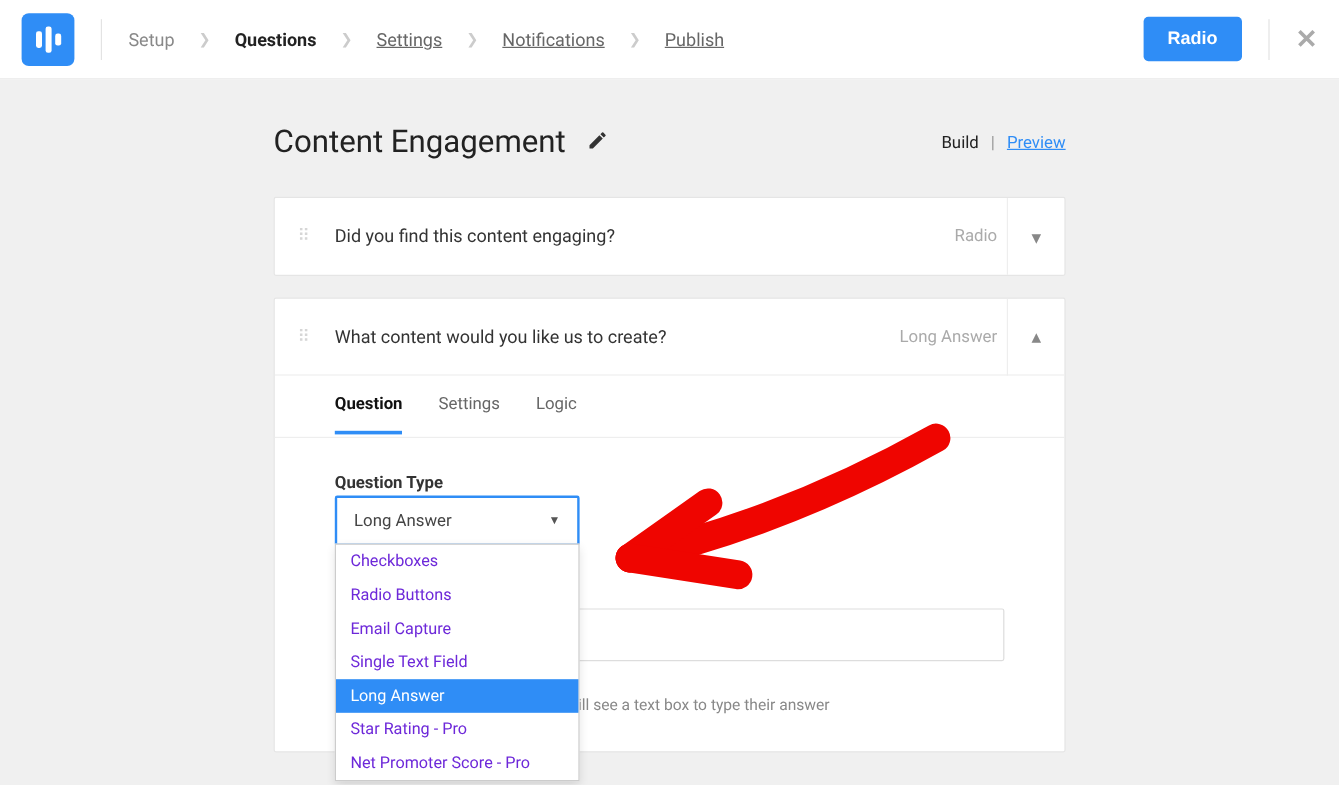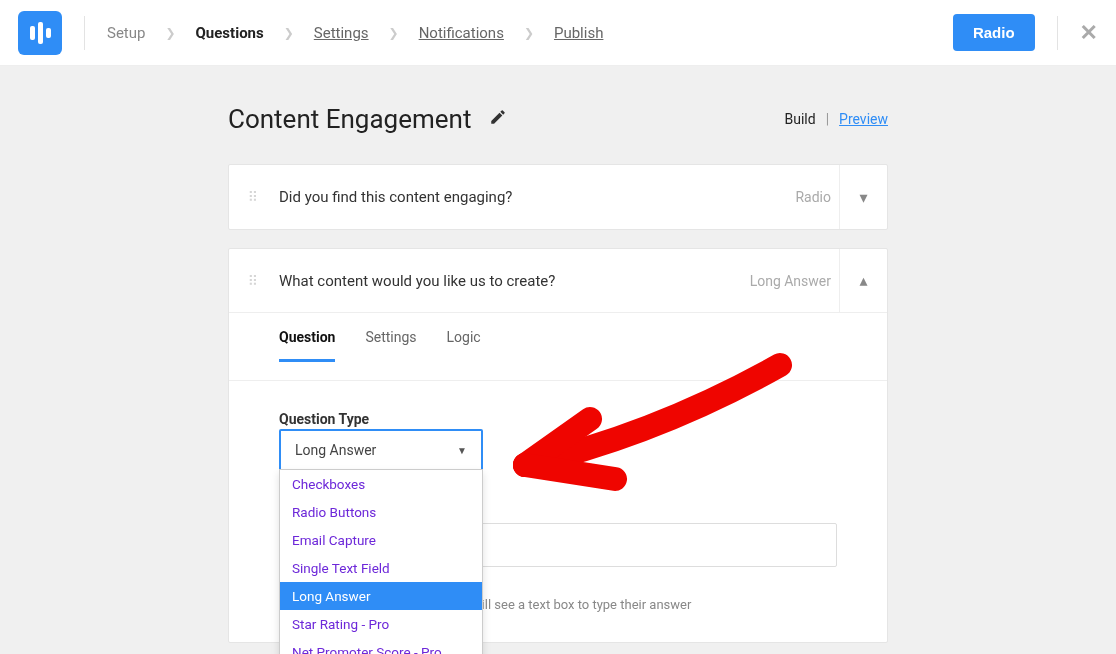--- a/index.html
+++ b/index.html
@@ -30,21 +30,21 @@
   .mode .sep { color: #999; }
   .mode .preview { color: #2f8df6; text-decoration: underline; cursor: pointer; }
 
   .card { background: #fff; border: 1px solid #e5e5e5; border-radius: 2px; margin-bottom: 18px; }
   .card-header { display: flex; align-items: center; height: 64px; }
   .drag { width: 50px; display: flex; align-items: center; justify-content: center; color: #d6d6d6; cursor: grab; font-size: 14px; letter-spacing: 2px; line-height: 4px;}
   .q-text { flex: 1; font-size: 15px; color: #333; }
   .q-type { color: #aaa; font-size: 14px; padding-right: 8px; }
   .toggle { width: 48px; height: 64px; border-left: 1px solid #eee; display: flex; align-items: center; justify-content: center; cursor: pointer; color: #888; }
 
-  .panel-tabs { display: flex; gap: 30px; padding: 16px 50px 18px 50px; border-bottom: 1px solid #eee; }
+  .panel-tabs { display: flex; gap: 30px; padding: 16px 50px 2px 50px; border-bottom: 1px solid #eee; }
   .ptab { padding-bottom: 14px; font-size: 14px; color: #666; cursor: pointer; }
   .ptab.active { color: #111; font-weight: 700; border-bottom: 3px solid #2f8df6; }
 
   .panel-body { padding: 30px 50px 30px 50px; position: relative; }
   .section-label { font-weight: 700; font-size: 14px; margin-bottom: 2px; display: block; }
   .select-box { width: 204px; height: 42px; border: 2px solid #2f8df6; border-radius: 2px; display: flex; align-items: center; justify-content: space-between; padding: 0 14px; font-size: 14px; color: #444; cursor: pointer; background:#fff; }
   .select-box .arrow { font-size: 10px; color: #555; }
   .dropdown { position: absolute; top: 88px; left: 50px; width: 204px; background: #fff; border: 1px solid #ccc; box-shadow: 0 4px 8px rgba(0,0,0,0.12); z-index: 5; }
   .dropdown-item { padding: 6px 12px; font-size: 13.5px; color: #6d28d9; cursor: pointer; }
   .dropdown-item.highlight { background: #2f8df6; color: #fff; }

